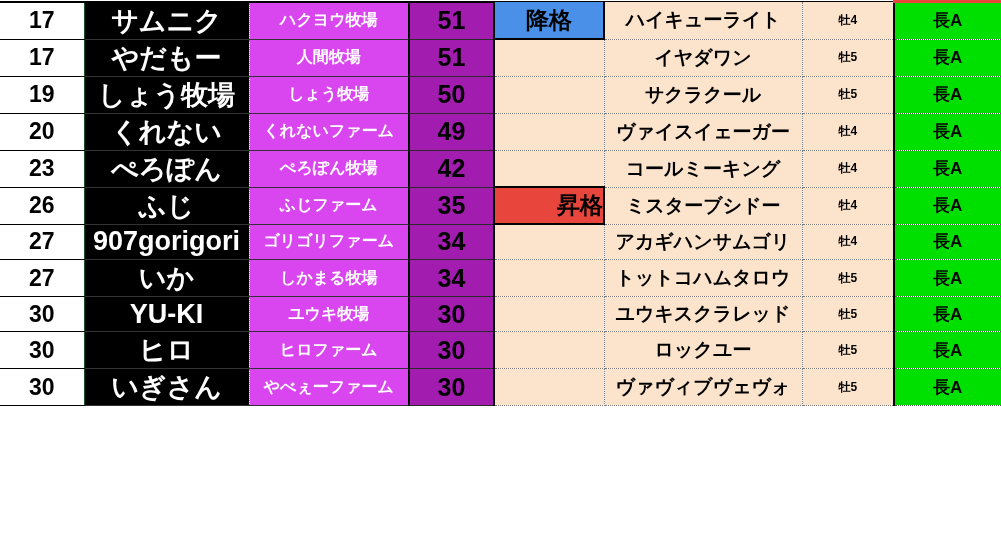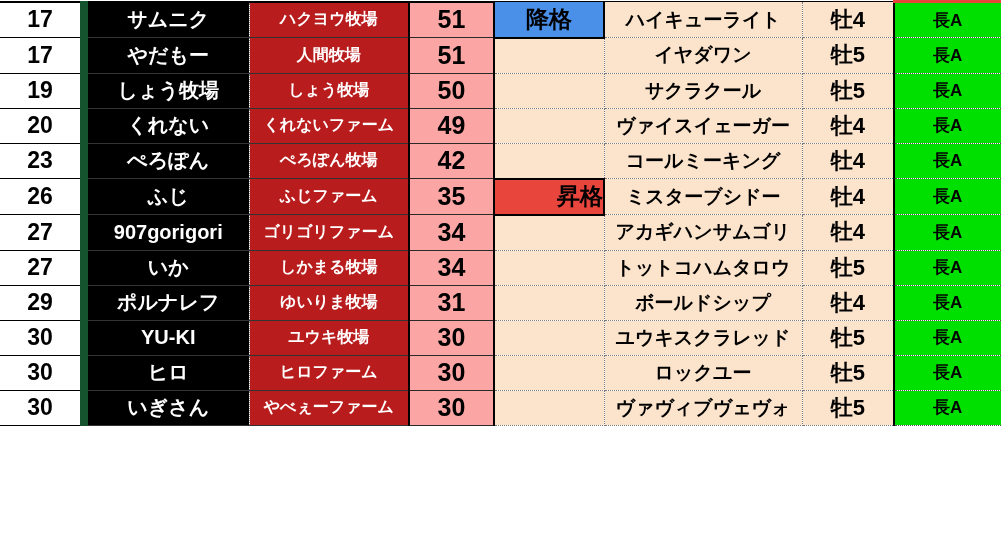--- a/index.html
+++ b/index.html
@@ -43,40 +43,40 @@
   col.c-sex    { width: 92px; }
   col.c-dist   { width: 107px; }
 
   
   .rank {
     background: #ffffff;
     color: #000000;
     font-size: 23px;
     border-top: 1px solid #000000;
     border-bottom: 1px solid #000000;
-    border-right: 8px solid #14532d;
+    border-right: 1px solid #14532d;
   }
   .owner {
     background: #000000;
     color: #ffffff;
-    font-size: 20px;
+    font-size: 27px;
     border-top: 1px solid #333333;
     border-bottom: 1px solid #333333;
     border-right: 1px dotted #888888;
   }
   .farm {
-    background: #b91c1c;
+    background: #d946ef;
     color: #ffffff;
     font-size: 16px;
     border-top: 1px solid #333333;
     border-bottom: 1px solid #333333;
     border-right: 2px solid #000000;
   }
   .pts {
-    background: #fca5a5;
+    background: #a21caf;
     color: #000000;
     font-size: 25px;
     border-top: 1px solid #2a2a2a;
     border-bottom: 1px solid #2a2a2a;
     border-right: 2px solid #000000;
   }
   .move {
     background: #fce4cc;
     color: #000000;
     font-size: 23px;
@@ -97,21 +97,21 @@
     background: #fce4cc;
     color: #000000;
     font-size: 19px;
     border-top: 1px dotted #7a7a7a;
     border-bottom: 1px dotted #7a7a7a;
     border-right: 1px dotted #7a7a7a;
   }
   .sex {
     background: #fce4cc;
     color: #000000;
-    font-size: 22px;
+    font-size: 12px;
     border-top: 1px dotted #7a7a7a;
     border-bottom: 1px dotted #7a7a7a;
     border-right: 2px solid #000000;
   }
   .dist {
     background: #00e000;
     color: #000000;
     font-size: 17px;
     border-top: 1px dotted #555555;
     border-bottom: 1px dotted #555555;
@@ -212,30 +212,20 @@
           <td class="rank">27</td>
           <td class="owner">いか</td>
           <td class="farm">しかまる牧場</td>
           <td class="pts">34</td>
           <td class="move"></td>
           <td class="horse">トットコハムタロウ</td>
           <td class="sex">牡5</td>
           <td class="dist">長A</td>
         </tr>
         <tr>
-          <td class="rank">29</td>
-          <td class="owner">ポルナレフ</td>
-          <td class="farm">ゆいりま牧場</td>
-          <td class="pts">31</td>
-          <td class="move"></td>
-          <td class="horse">ボールドシップ</td>
-          <td class="sex">牡4</td>
-          <td class="dist">長A</td>
-        </tr>
-        <tr>
           <td class="rank">30</td>
           <td class="owner">YU-KI</td>
           <td class="farm">ユウキ牧場</td>
           <td class="pts">30</td>
           <td class="move"></td>
           <td class="horse">ユウキスクラレッド</td>
           <td class="sex">牡5</td>
           <td class="dist">長A</td>
         </tr>
         <tr>

